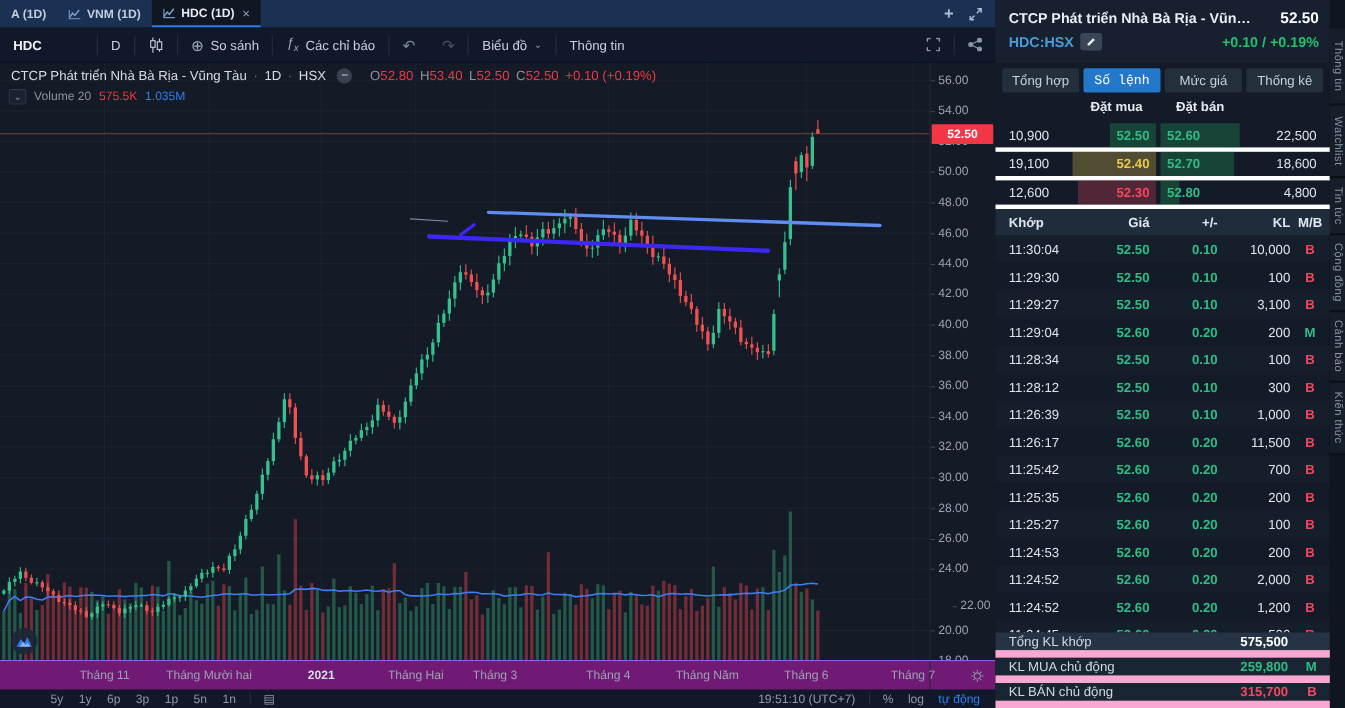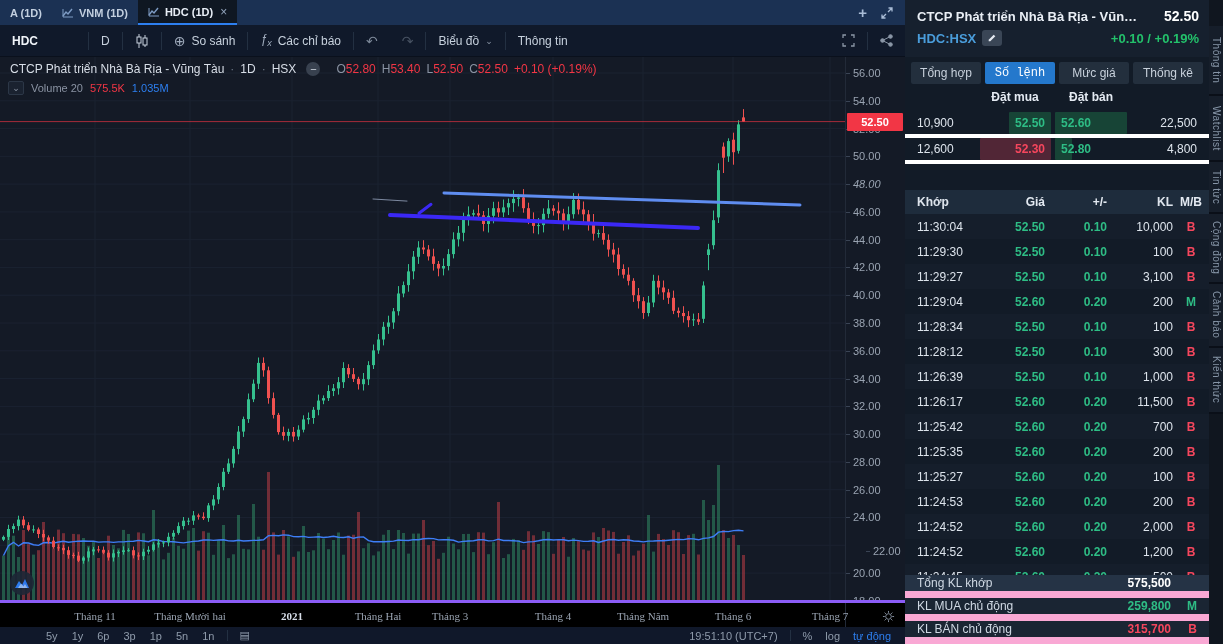--- a/index.html
+++ b/index.html
@@ -42,22 +42,22 @@
   .ohlc b { color:#8a93a3; font-weight:normal; margin-left:6px; }
   .ohlc span { color:#f23645; }
   #legend2 { position:absolute; left:8px; top:24px; font-size:11px; color:#8a93a3; display:flex; align-items:center; gap:7px; }
   .chev-box { width:16px; height:14px; border:1px solid #2c3747; border-radius:2px; color:#8a93a3;
     display:flex; align-items:center; justify-content:center; font-size:9px; cursor:pointer; background:#1a2230; }
   #vol-val { color:#f23645; } #vol-ma { color:#2d7ff0; }
 
   #watermark-logo { position:absolute; left:10px; top:514px; width:24px; height:24px; border-radius:50%;
     background:#1d2736; display:flex; align-items:center; justify-content:center; opacity:.9; }
 
-  #x-axis { position:absolute; left:0; top:600px; width:905px; height:27px; border-top:3px solid #8b5cf6;
-    font-size:11px; color:#9aa4b2; background:#000000;font-family:Liberation Serif, serif; }
+  #x-axis { position:absolute; left:0; top:600px; width:905px; height:27px; border-top:1px solid #8b5cf6;
+    font-size:11px; color:#9aa4b2; background:#701a75; }
   .xtick { position:absolute; top:7px; transform:translateX(-50%); white-space:nowrap; }
   .xtick.major { color:#d7dee8; font-weight:bold; }
   #axis-corner { position:absolute; left:845px; top:0; width:60px; height:27px; border-left:1px solid #222a38;
     display:flex; align-items:center; justify-content:flex-end; padding-right:10px; }
 
   #bottom-bar { position:absolute; left:0; top:627px; width:905px; height:17px; background:#10182a;
     display:flex; align-items:center; font-size:11px; color:#8f9bab; }
   .range-group { display:flex; gap:14px; margin-left:46px; }
   .range-btn { cursor:pointer; }
   .bsep { width:1px; height:11px; background:#233042; margin:0 12px; }
@@ -713,21 +713,21 @@
           <div class="ytick" style="top: 398.92px;"><i></i>28.00</div>
           <div class="ytick" style="top: 371.14px;"><i></i>30.00</div>
           <div class="ytick" style="top: 343.36px;"><i></i>32.00</div>
           <div class="ytick" style="top: 315.58px;"><i></i>34.00</div>
           <div class="ytick" style="top: 287.8px;"><i></i>36.00</div>
           <div class="ytick" style="top: 260.02px;"><i></i>38.00</div>
           <div class="ytick" style="top: 232.24px;"><i></i>40.00</div>
           <div class="ytick" style="top: 204.46px;"><i></i>42.00</div>
           <div class="ytick" style="top: 176.68px;"><i></i>44.00</div>
           <div class="ytick" style="top: 148.9px;"><i></i>46.00</div>
-          <div class="ytick" style="top: 121.12px; font-style: italic;"><i></i>48.00</div>
+          <div class="ytick" style="top: 121.12px;"><i></i>48.00</div>
           <div class="ytick" style="top: 93.34px;"><i></i>50.00</div>
           <div class="ytick" style="top: 65.56px;"><i></i>52.00</div>
           <div class="ytick" style="top: 37.78px;"><i></i>54.00</div>
           <div class="ytick" style="top: 10px;"><i></i>56.00</div>
           <div id="price-badge" style="top: 55.615px;">52.50</div>
         </div>
 
       <div id="legend">
         <span>CTCP Phát triển Nhà Bà Rịa - Vũng Tàu</span>
         <span class="lsep">·</span>
@@ -835,20 +835,32 @@
             <div class="ob-bar" style="width:55%;background:rgba(38,166,91,0.30)"></div>
             <div class="ob-price c-green">52.50</div>
           </div>
           <div class="ob-cell ask">
             <div class="ob-bar" style="width:95%;background:rgba(38,166,91,0.30)"></div>
             <div class="ob-price c-green">52.60</div>
           </div>
           <div class="ob-qty r">22,500</div>
         </div>
         <div class="ob-row">
+          <div class="ob-qty l">19,100</div>
+          <div class="ob-cell bid">
+            <div class="ob-bar" style="width:100%;background:rgba(212,184,76,0.32)"></div>
+            <div class="ob-price c-yellow">52.40</div>
+          </div>
+          <div class="ob-cell ask">
+            <div class="ob-bar" style="width:88%;background:rgba(38,166,91,0.30)"></div>
+            <div class="ob-price c-green">52.70</div>
+          </div>
+          <div class="ob-qty r">18,600</div>
+        </div>
+        <div class="ob-row">
           <div class="ob-qty l">12,600</div>
           <div class="ob-cell bid">
             <div class="ob-bar" style="width:93%;background:rgba(246,70,93,0.28)"></div>
             <div class="ob-price c-red">52.30</div>
           </div>
           <div class="ob-cell ask">
             <div class="ob-bar" style="width:22%;background:rgba(38,166,91,0.30)"></div>
             <div class="ob-price c-green">52.80</div>
           </div>
           <div class="ob-qty r">4,800</div>

